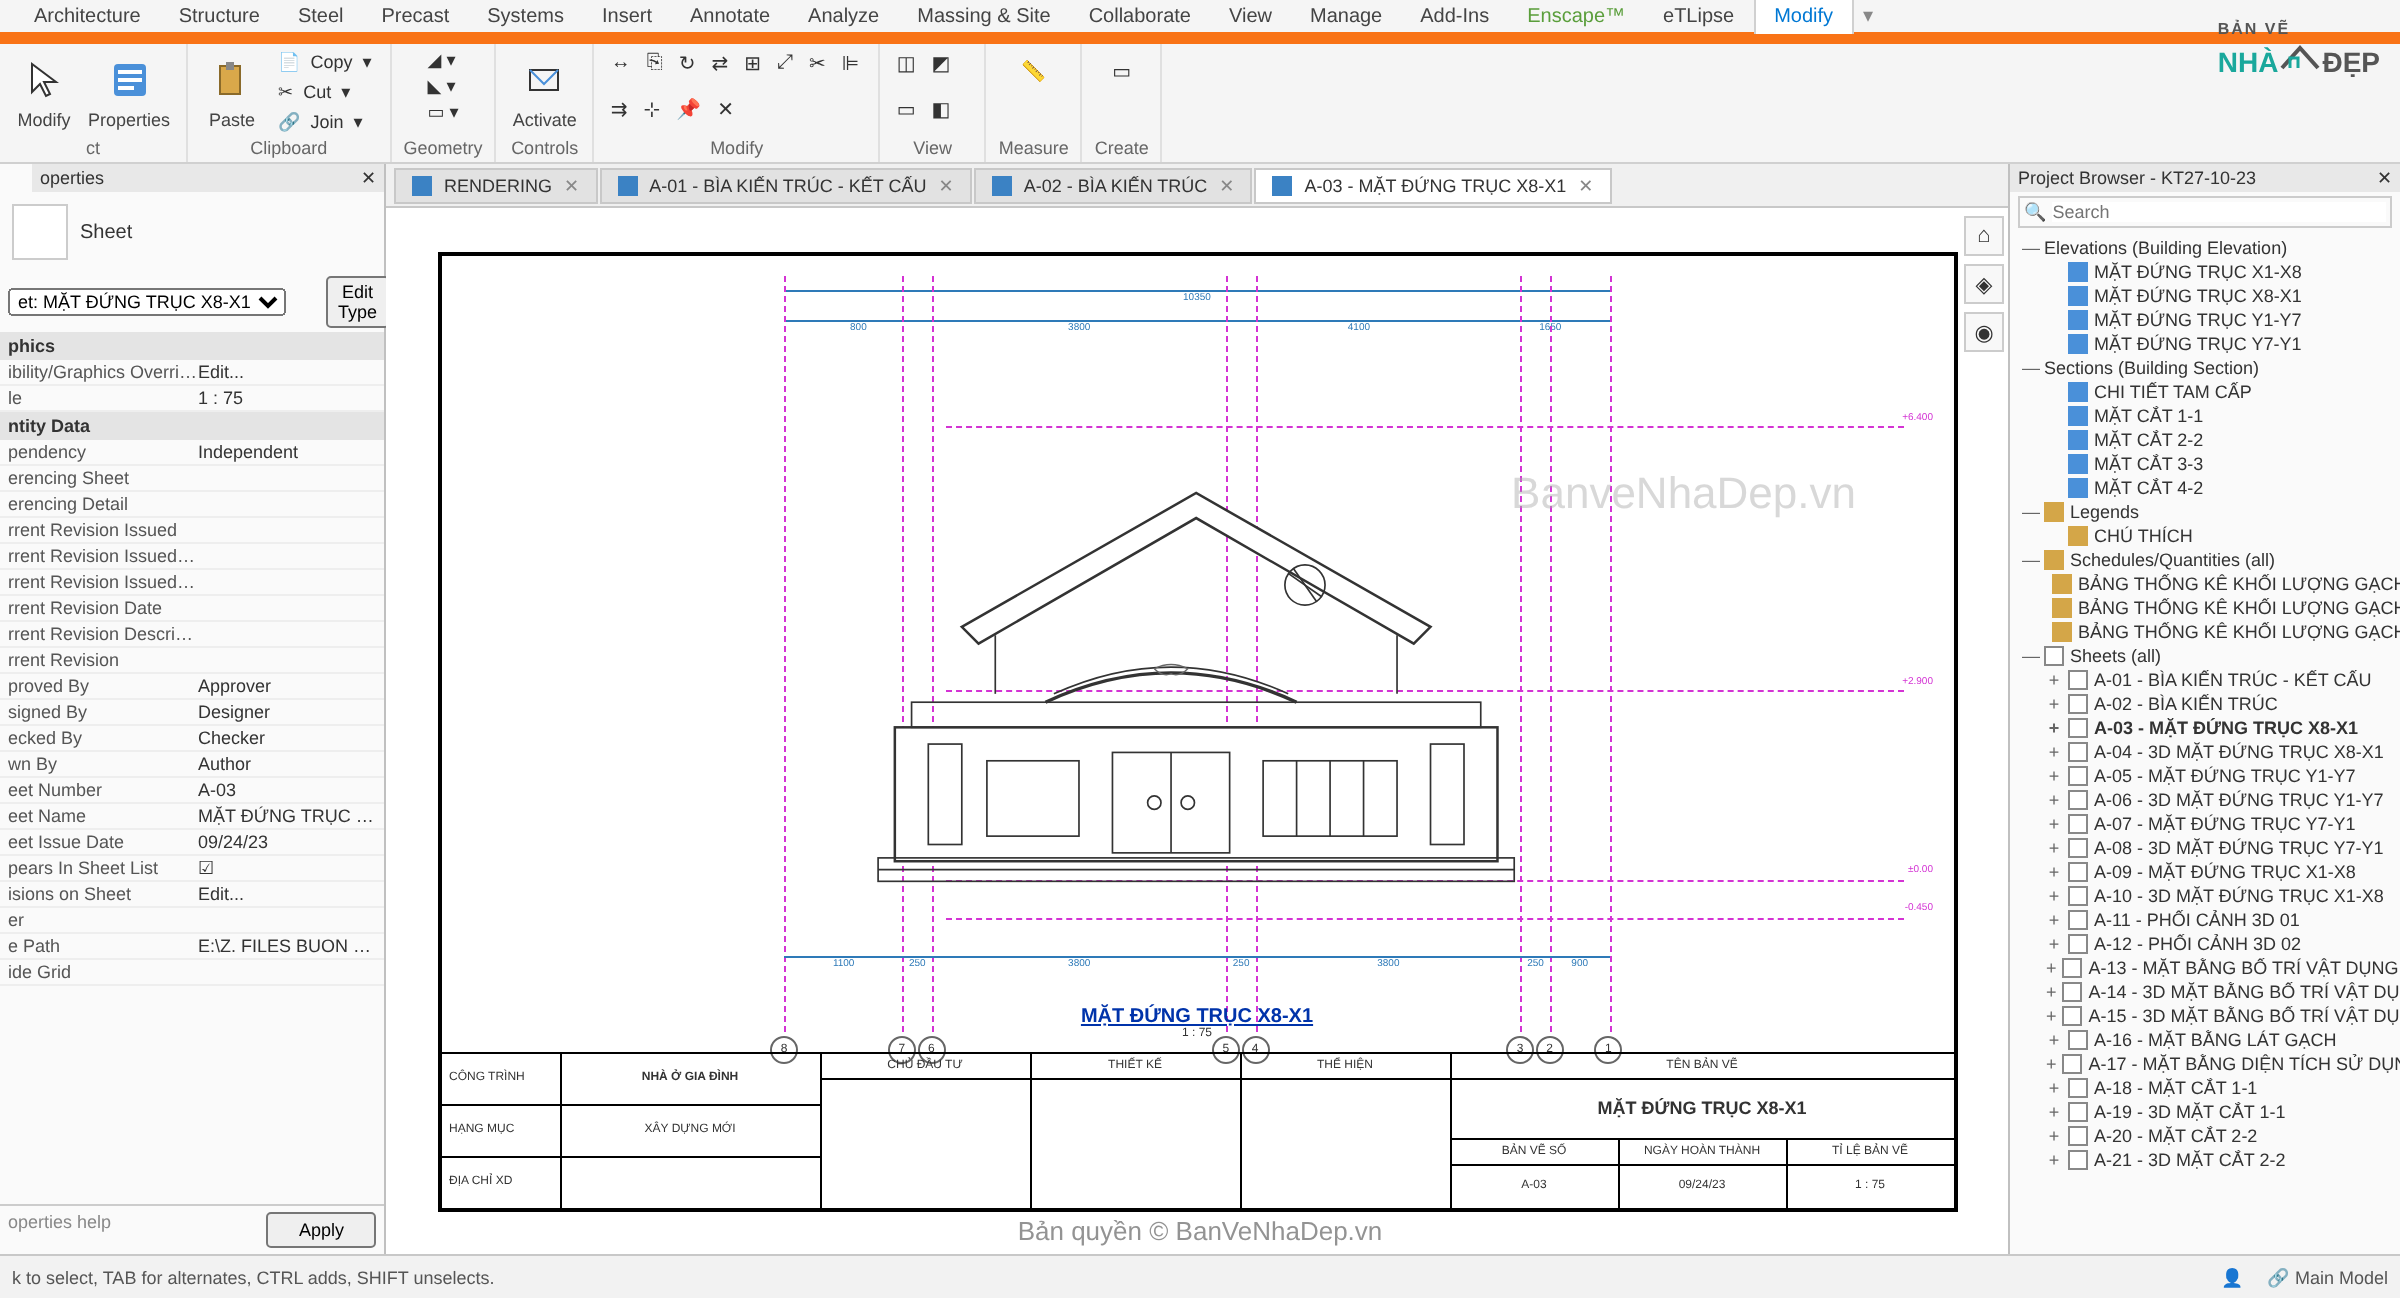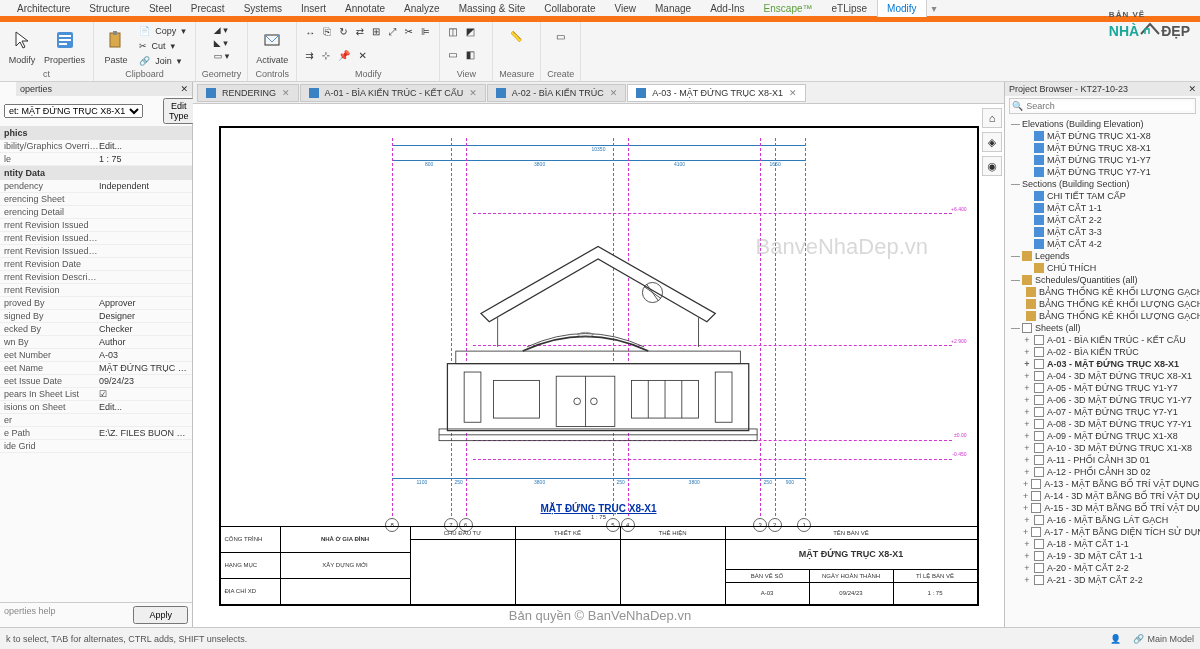--- a/index.html
+++ b/index.html
@@ -232,20 +232,24 @@
   </div>
 </div>
 
 <div class="workspace">
 
   <div class="prop-panel">
     <div class="prop-hdr">
         <span>operties</span>
         <span class="x">✕</span>
       </div>
+    <div class="prop-type">
+      <div class="ico"></div>
+      <div class="prop-sel">Sheet</div>
+    </div>
     <div class="prop-edit">
       <select><option>et: MẶT ĐỨNG TRỤC X8-X1</option></select>
       <button>Edit Type</button>
     </div>
     <div class="prop-cat">phics</div>
     <div id="prop-rows">
         <div class="prop-row">
           <span class="k">ibility/Graphics Overridi...</span>
           <span class="v">Edit...</span>
         </div>

